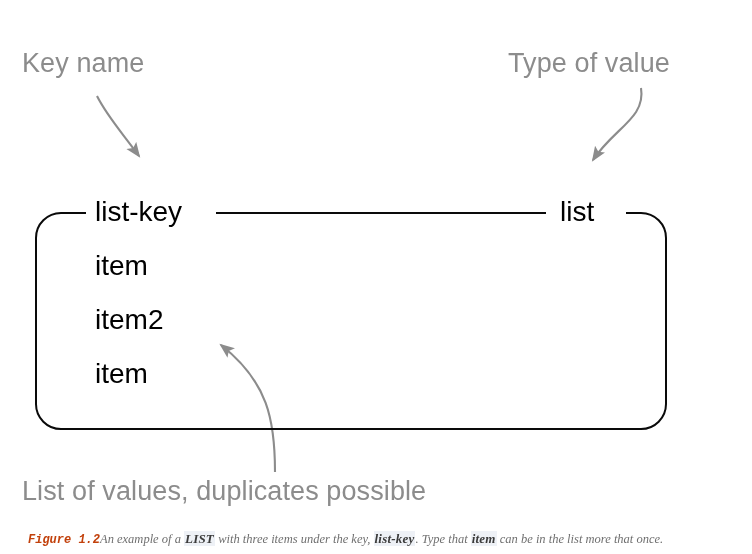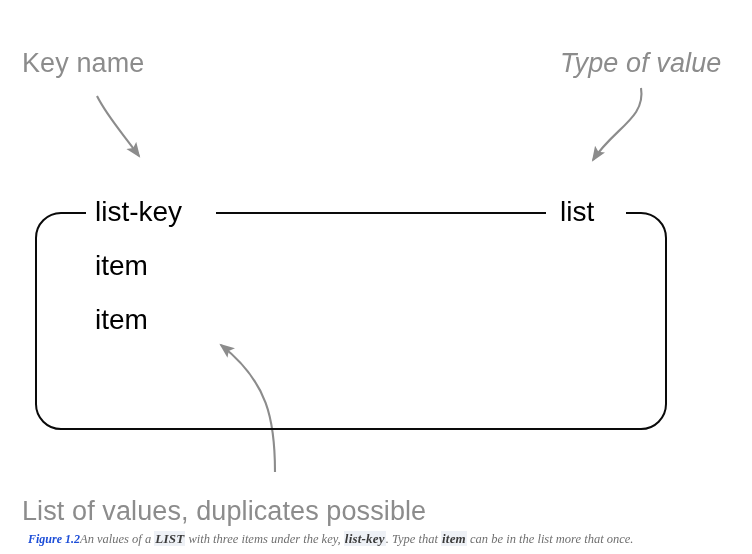--- a/index.html
+++ b/index.html
@@ -28,22 +28,22 @@
   .annot {
     position: absolute;
     color: #8c8c8c;
     font-size: 27px;
     font-weight: 400;
     letter-spacing: 0.1px;
     white-space: nowrap;
     line-height: 1;
   }
   #label-key-name  { left: 22px;  top: 50px; }
-  #label-type-of-value { left: 560px; top: 50px; font-style: italic; }
-  #label-list-of-values { left: 22px; top: 478px; margin-top: 20px; }
+  #label-type-of-value { left: 508px; top: 50px; }
+  #label-list-of-values { left: 22px; top: 478px; }
 
   
   #list-box {
     position: absolute;
     left: 35px;
     top: 212px;
     width: 632px;
     height: 218px;
     box-sizing: border-box;
     border: 2px solid #0a0a0a;
@@ -94,24 +94,24 @@
     top: 531px;
     width: 712px;
     font-size: 12.5px;
     font-style: italic;
     color: #6f6f6f;
     line-height: 1.25;
     white-space: nowrap;
     font-family: "Liberation Serif", serif;
   }
   #figure-caption .fig-num {
-    color: #1d4ed8;
+    color: #c2410c;
     font-style: italic;
     font-weight: 700;
-    font-family: Liberation Serif, serif;
+    font-family: Liberation Mono, monospace;
     font-size: 12px;
   }
   #figure-caption .code {
     font-family: "Liberation Serif", serif;
     font-weight: 700;
     font-style: italic;
     color: #3b3b3b;
     background: #eef1f6;
     padding: 0 1px;
     font-size: 13px;
@@ -144,16 +144,17 @@
 <div id="list-box"></div>
 <div class="border-gap" id="gap-left"></div>
 <div class="border-gap" id="gap-right"></div>
 
 <div class="rule-text" id="list-key-text">list-key</div>
 
 <div class="rule-text" id="list-type-text">list</div>
 
 <div id="list-items">
   <div class="list-item">item</div>
+  <div class="list-item">item2</div>
   <div class="list-item">item</div>
 </div>
 
-<div id="figure-caption"><span class="fig-num">Figure 1.2</span><span>An values of a </span><span class="code">LIST</span><span> with three items under the key, </span><span class="code">list-key</span><span>. Type that </span><span class="code">item</span><span> can be in the list more that once.</span></div>
+<div id="figure-caption"><span class="fig-num">Figure 1.2</span><span>An example of a </span><span class="code">LIST</span><span> with three items under the key, </span><span class="code">list-key</span><span>. Type that </span><span class="code">item</span><span> can be in the list more that once.</span></div>
 
 </body></html>

